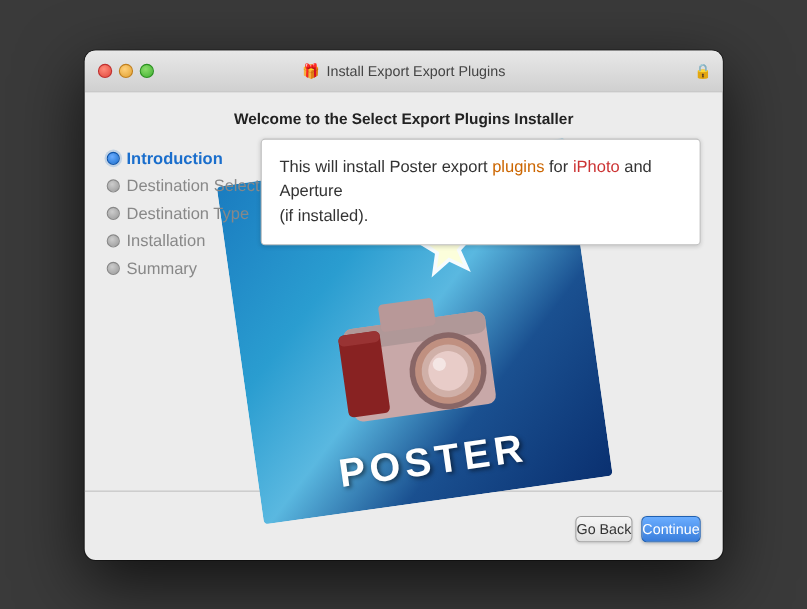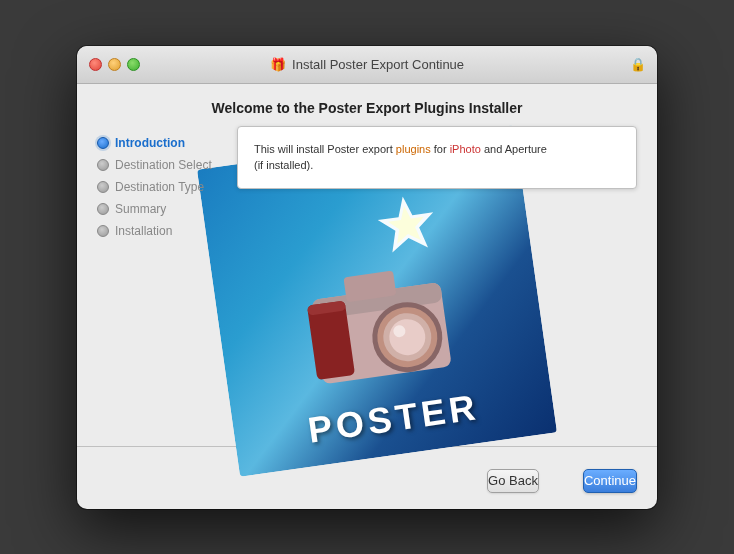--- a/index.html
+++ b/index.html
@@ -113,21 +113,21 @@
       flex-direction: column;
       gap: 8px;
       position: relative;
       z-index: 10;
     }
 
     .step-item {
       display: flex;
       align-items: center;
       gap: 6px;
-      font-size: 12px;
+      font-size: 15px;
     }
 
     .step-dot {
       width: 12px;
       height: 12px;
       border-radius: 50%;
       flex-shrink: 0;
     }
 
     .step-dot.active {
@@ -198,21 +198,21 @@
     
     .info-box {
       position: absolute;
       top: 0;
       left: 0;
       right: 0;
       background: white;
       border: 1px solid #c0c0c0;
       border-radius: 4px;
       padding: 14px 16px;
-      font-size: 11px;
+      font-size: 15px;
       color: #333;
       line-height: 1.5;
       box-shadow: 0 1px 4px rgba(0,0,0,0.15);
       z-index: 5;
     }
 
     .info-box .highlight-plugins {
       color: #cc6600;
       font-weight: 500;
     }
@@ -248,21 +248,20 @@
       color: #333;
       box-shadow: 0 1px 2px rgba(0,0,0,0.1);
     }
 
     .btn-primary {
       background: linear-gradient(to bottom, #6aadff, #3a7edc);
       border: 1px solid #2060b0;
       color: white;
       font-weight: 500;
       box-shadow: 0 1px 3px rgba(0,0,0,0.2);
-      margin-left: 36px;
     }
 
     .divider {
       height: 1px;
       background: #c0c0c0;
       margin: 0 0;
     }
   </style>
 </head>
 <body>
@@ -270,50 +269,50 @@
 <div class="window">
 
   <div class="titlebar">
     <div class="traffic-lights">
       <div class="traffic-light close"></div>
       <div class="traffic-light minimize"></div>
       <div class="traffic-light maximize"></div>
     </div>
     <div class="titlebar-title">
       <span>🎁</span>
-      <span>Install Poster Export Continue</span>
+      <span>Install Export Export Plugins</span>
     </div>
     <div class="lock-icon">🔒</div>
   </div>
 
   <div class="content">
-    <div class="header-section">Welcome to the Poster Export Plugins Installer</div>
+    <div class="header-section">Welcome to the Select Export Plugins Installer</div>
 
     <div class="main-area">
 
       <div class="sidebar">
         <div class="step-item">
           <div class="step-dot active"></div>
           <span class="step-label active">Introduction</span>
         </div>
         <div class="step-item">
           <div class="step-dot inactive"></div>
           <span class="step-label inactive">Destination Select</span>
         </div>
         <div class="step-item">
           <div class="step-dot inactive"></div>
           <span class="step-label inactive">Destination Type</span>
         </div>
         <div class="step-item">
           <div class="step-dot inactive"></div>
+          <span class="step-label inactive">Installation</span>
+        </div>
+        <div class="step-item">
+          <div class="step-dot inactive"></div>
           <span class="step-label inactive">Summary</span>
-        </div>
-        <div class="step-item">
-          <div class="step-dot inactive"></div>
-          <span class="step-label inactive">Installation</span>
         </div>
       </div>
 
       <div class="content-panel">
 
         <div class="poster-bg">
           <div class="poster-inner">
 
             <svg width="180" height="200" viewBox="0 0 180 200">
 

